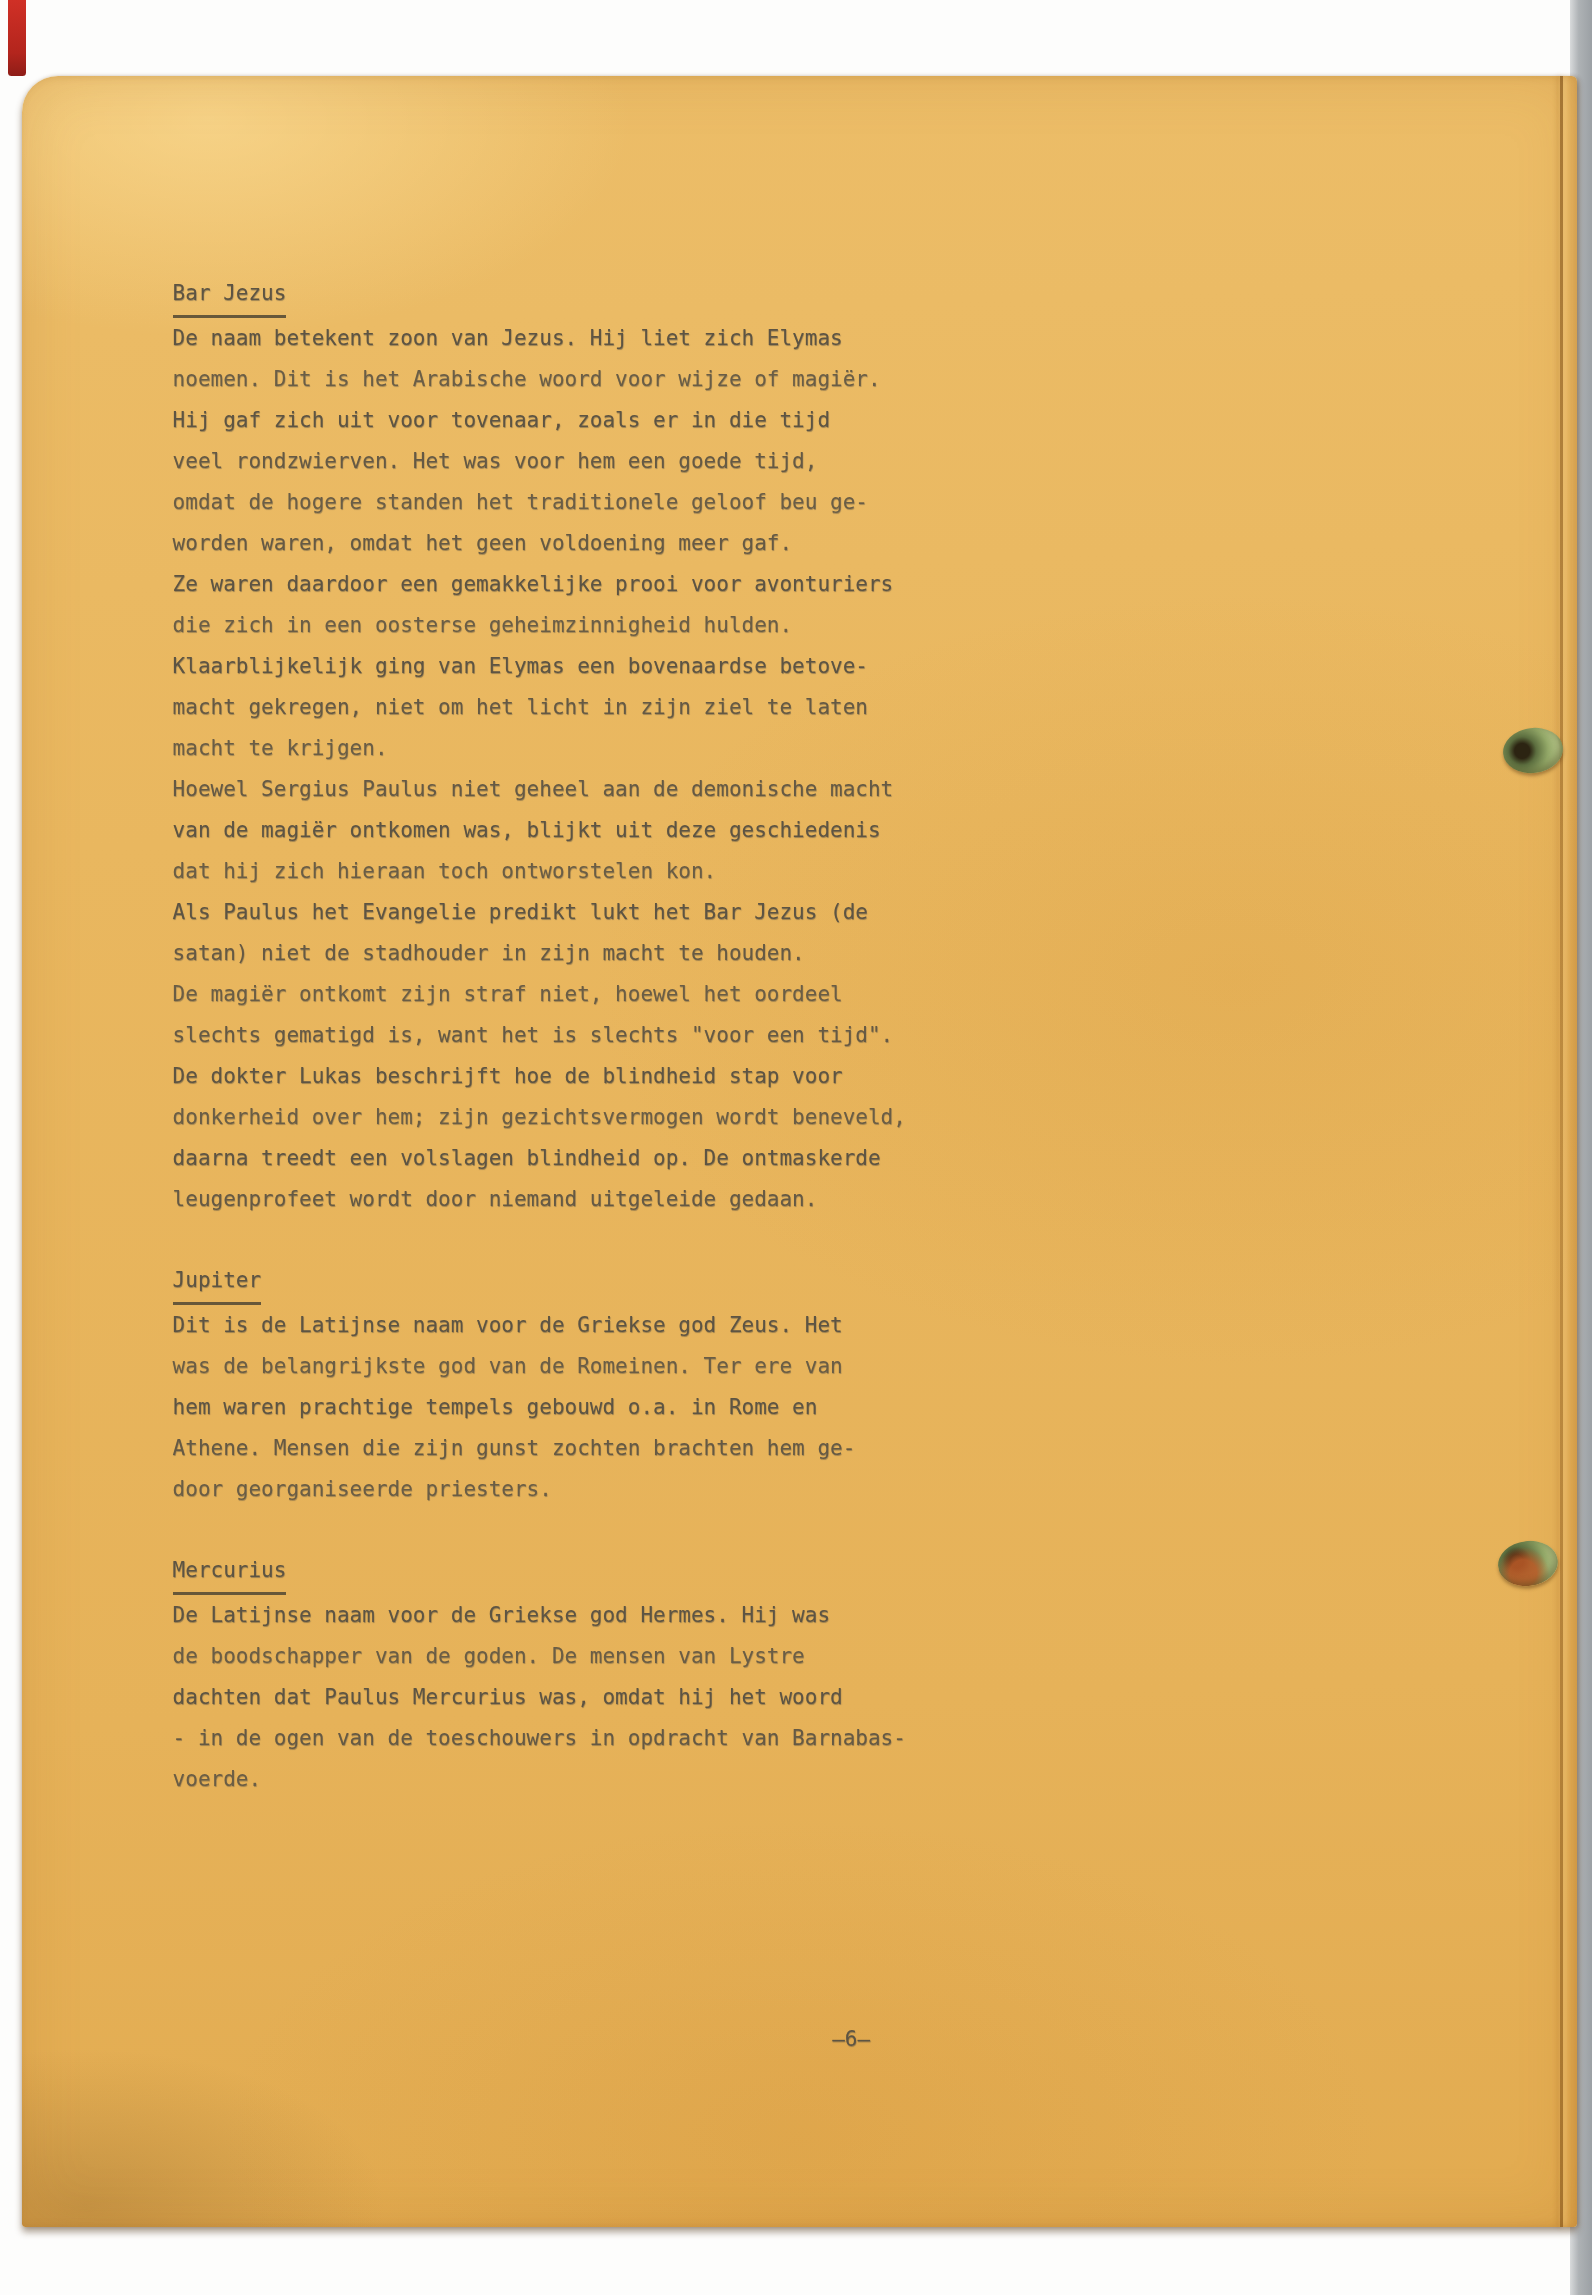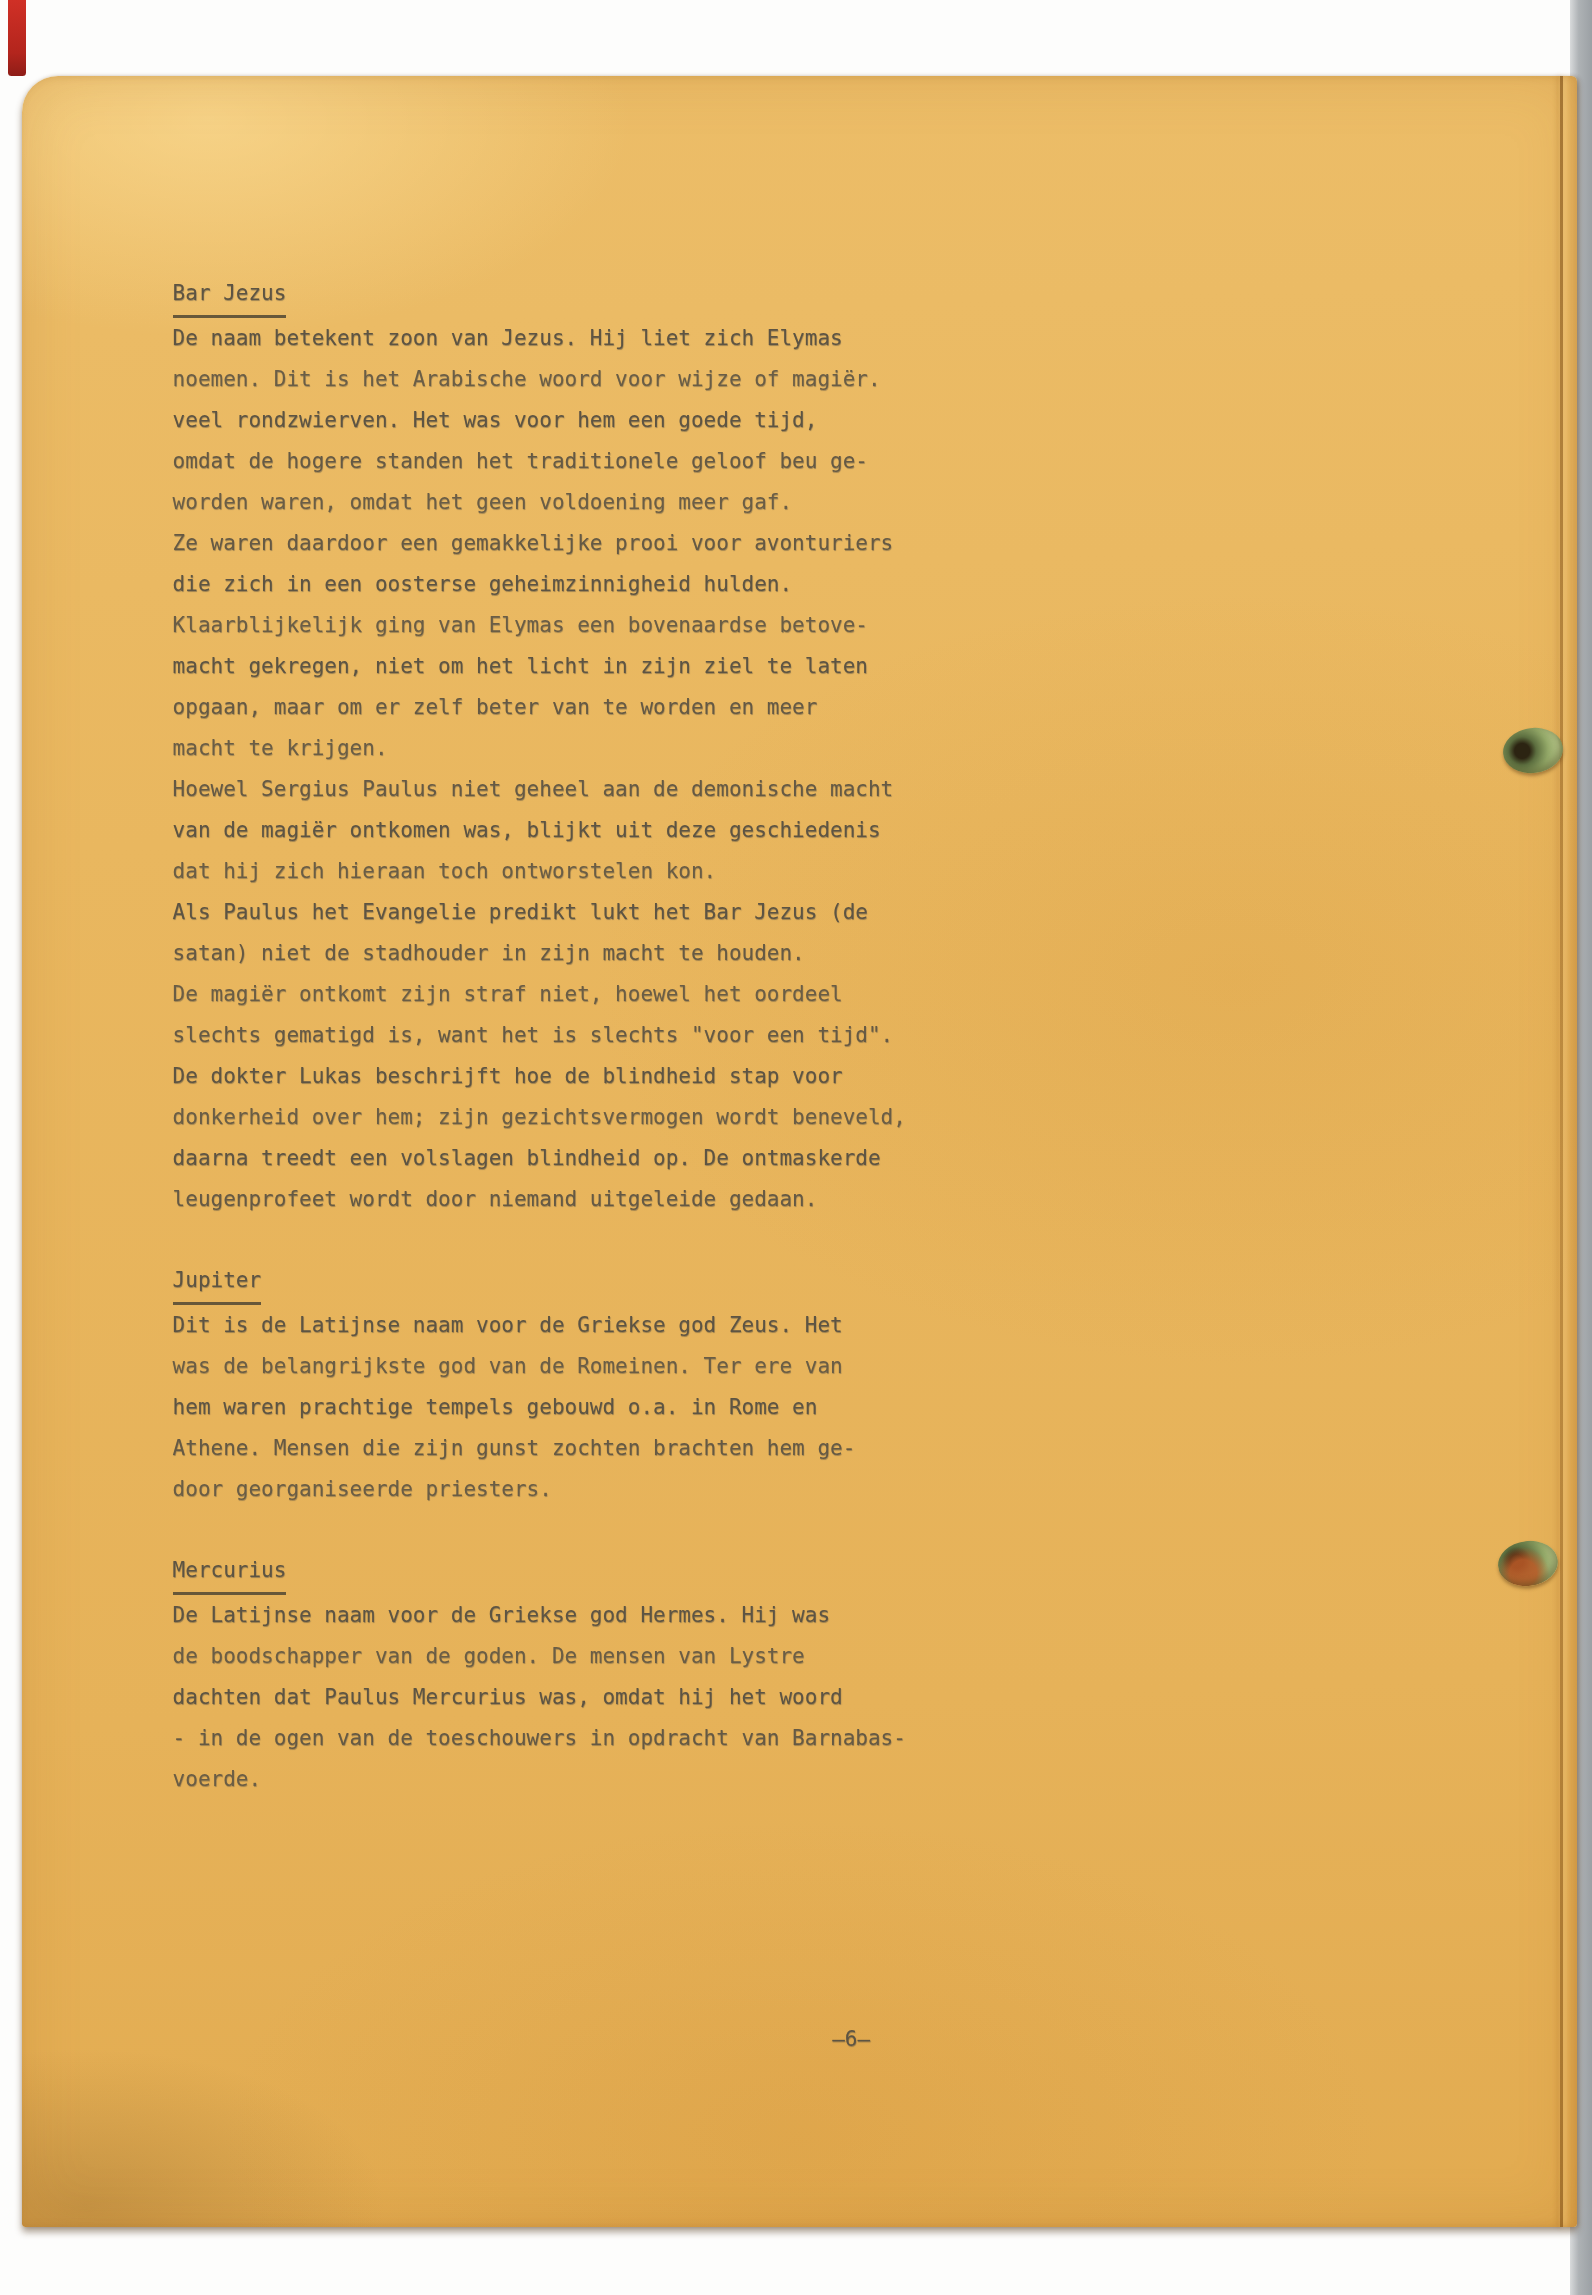--- a/index.html
+++ b/index.html
@@ -93,28 +93,28 @@
 <div class="paper">
   <div class="crease"></div>
   <div class="fastener top"></div>
   <div class="fastener bottom"></div>
 
   <main class="textcol" id="sections">
       <section>
         <h2 class="heading"><span>Bar Jezus</span></h2>
         <div class="line">De naam betekent zoon van Jezus. Hij liet zich Elymas</div>
         <div class="line">noemen. Dit is het Arabische woord voor wijze of magiër.</div>
+        <div class="line">Hij gaf zich uit voor tovenaar, zoals er in die tijd</div>
         <div class="line">veel rondzwierven. Het was voor hem een goede tijd,</div>
         <div class="line">omdat de hogere standen het traditionele geloof beu ge-</div>
         <div class="line">worden waren, omdat het geen voldoening meer gaf.</div>
         <div class="line">Ze waren daardoor een gemakkelijke prooi voor avonturiers</div>
         <div class="line">die zich in een oosterse geheimzinnigheid hulden.</div>
         <div class="line">Klaarblijkelijk ging van Elymas een bovenaardse betove-</div>
         <div class="line">macht gekregen, niet om het licht in zijn ziel te laten</div>
-        <div class="line">opgaan, maar om er zelf beter van te worden en meer</div>
         <div class="line">macht te krijgen.</div>
         <div class="line">Hoewel Sergius Paulus niet geheel aan de demonische macht</div>
         <div class="line">van de magiër ontkomen was, blijkt uit deze geschiedenis</div>
         <div class="line">dat hij zich hieraan toch ontworstelen kon.</div>
         <div class="line">Als Paulus het Evangelie predikt lukt het Bar Jezus (de</div>
         <div class="line">satan) niet de stadhouder in zijn macht te houden.</div>
         <div class="line">De magiër ontkomt zijn straf niet, hoewel het oordeel</div>
         <div class="line">slechts gematigd is, want het is slechts "voor een tijd".</div>
         <div class="line">De dokter Lukas beschrijft hoe de blindheid stap voor</div>
         <div class="line">donkerheid over hem; zijn gezichtsvermogen wordt beneveld,</div>

